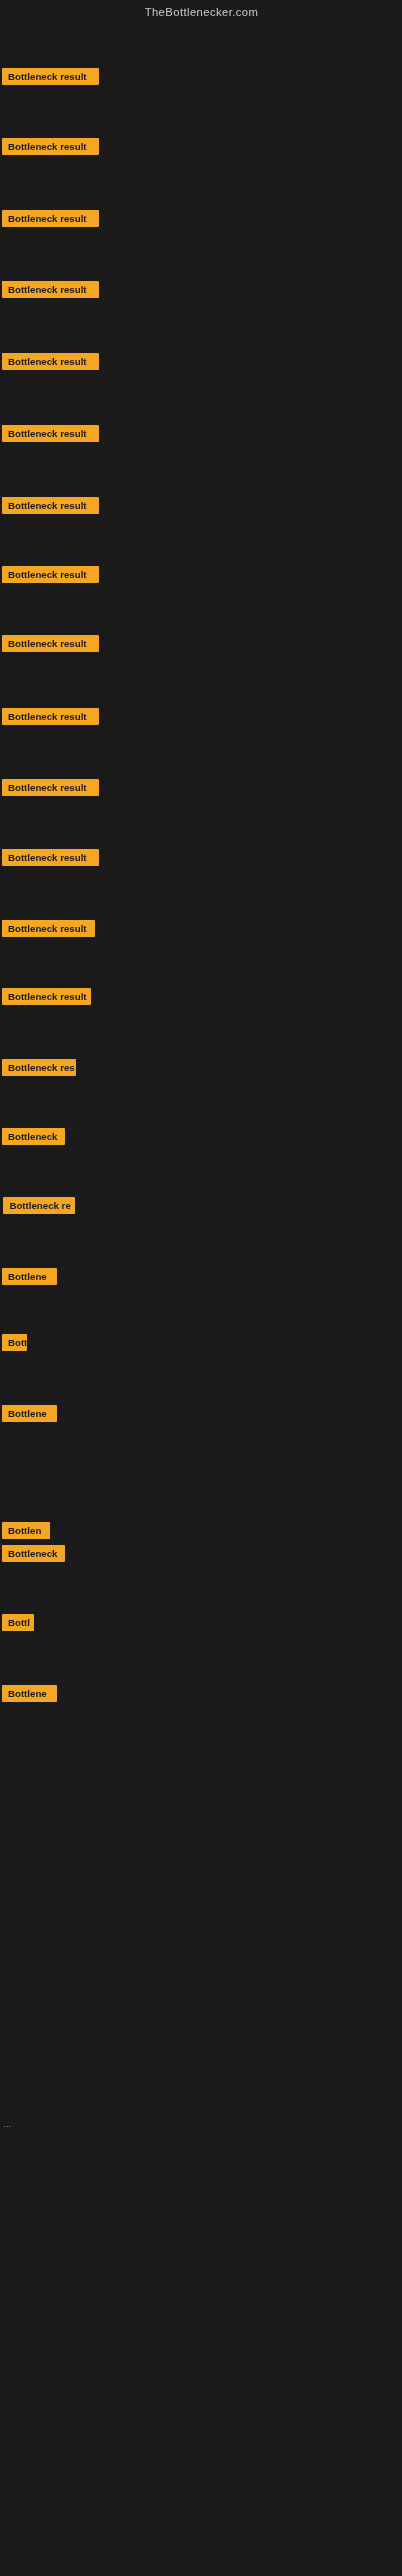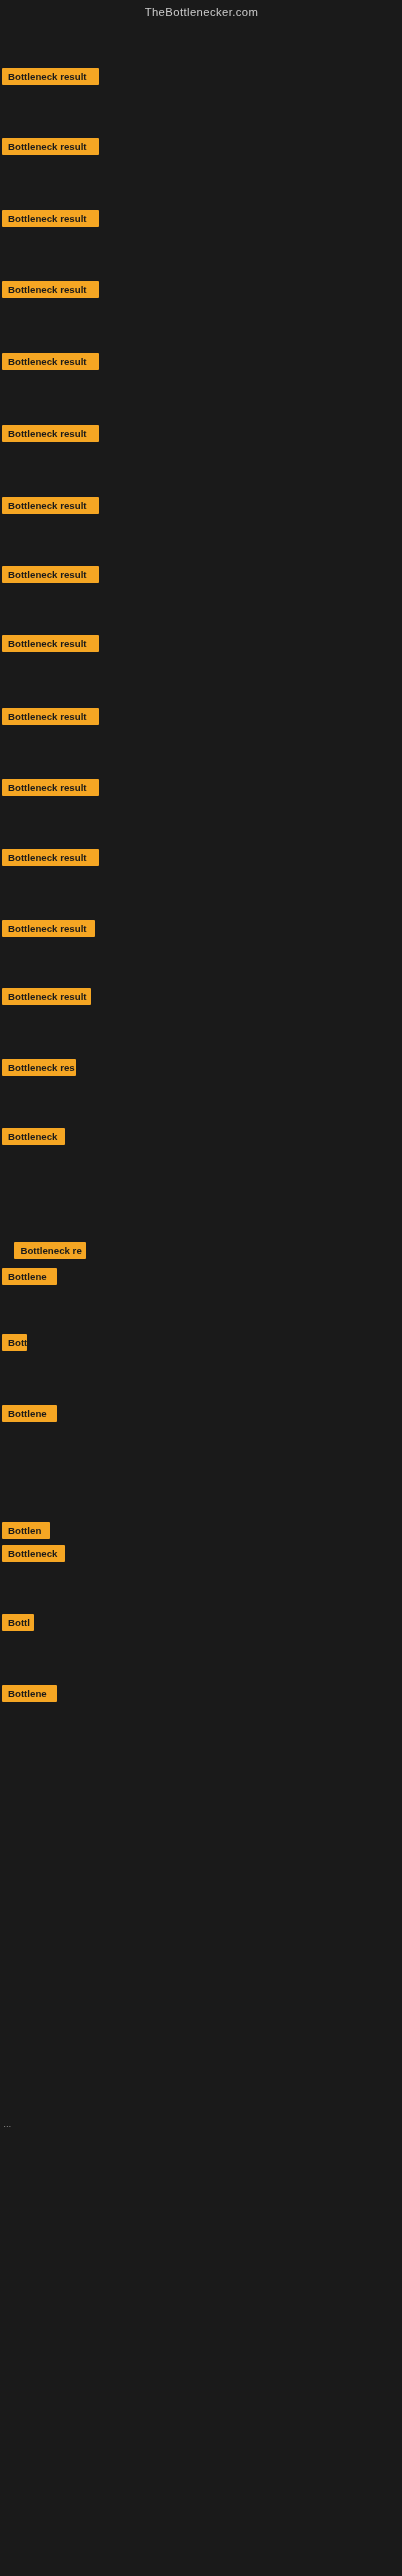--- a/index.html
+++ b/index.html
@@ -59,21 +59,21 @@
     <div style="position: absolute; top: 475px; left: 1.6px;"><span class="bottleneck-badge" style="max-width: 97px; width: 97px;">Bottleneck result</span></div>
     <div style="position: absolute; top: 544px; left: 1.6px;"><span class="bottleneck-badge" style="max-width: 97px; width: 97px;">Bottleneck result</span></div>
     <div style="position: absolute; top: 613px; left: 1.6px;"><span class="bottleneck-badge" style="max-width: 97px; width: 97px;">Bottleneck result</span></div>
     <div style="position: absolute; top: 686px; left: 1.6px;"><span class="bottleneck-badge" style="max-width: 97px; width: 97px;">Bottleneck result</span></div>
     <div style="position: absolute; top: 757px; left: 1.6px;"><span class="bottleneck-badge" style="max-width: 97px; width: 97px;">Bottleneck result</span></div>
     <div style="position: absolute; top: 827px; left: 1.6px;"><span class="bottleneck-badge" style="max-width: 97px; width: 97px;">Bottleneck result</span></div>
     <div style="position: absolute; top: 898px; left: 1.6px;"><span class="bottleneck-badge" style="max-width: 93px; width: 93px;">Bottleneck result</span></div>
     <div style="position: absolute; top: 966px; left: 1.6px;"><span class="bottleneck-badge" style="max-width: 89px; width: 89px;">Bottleneck result</span></div>
     <div style="position: absolute; top: 1037px; left: 1.6px;"><span class="bottleneck-badge" style="max-width: 81px; width: 74px;">Bottleneck res</span></div>
     <div style="position: absolute; top: 1106px; left: 1.6px;"><span class="bottleneck-badge" style="max-width: 63px; width: 63px;">Bottleneck</span></div>
-    <div style="position: absolute; top: 1175px; left: 14px; margin-top: 45px;"><span class="bottleneck-badge" style="max-width: 72px; width: 72px;">Bottleneck re</span></div>
+    <div style="position: absolute; top: 1175px; left: 3px;"><span class="bottleneck-badge" style="max-width: 72px; width: 72px;">Bottleneck re</span></div>
     <div style="position: absolute; top: 1246px; left: 1.6px;"><span class="bottleneck-badge" style="max-width: 55px; width: 55px;">Bottlene</span></div>
     <div style="position: absolute; top: 1312px; left: 1.6px;"><span class="bottleneck-badge" style="max-width: 39px; width: 25px;">Bottl</span></div>
     <div style="position: absolute; top: 1383px; left: 1.6px;"><span class="bottleneck-badge" style="max-width: 55px; width: 55px;">Bottlene</span></div>
     <div style="position: absolute; top: 1500px; left: 1.6px;"><span class="bottleneck-badge" style="max-width: 48px; width: 48px;">Bottlen</span></div>
     <div style="position: absolute; top: 1523px; left: 1.6px;"><span class="bottleneck-badge" style="max-width: 63px; width: 63px;">Bottleneck</span></div>
     <div style="position: absolute; top: 1592px; left: 1.6px;"><span class="bottleneck-badge" style="max-width: 32px; width: 32px;">Bottl</span></div>
     <div style="position: absolute; top: 1663px; left: 1.6px;"><span class="bottleneck-badge" style="max-width: 55px; width: 55px;">Bottlene</span></div>
   </div>
 
 <div style="position: relative; width: 403px; height: 564px;">

